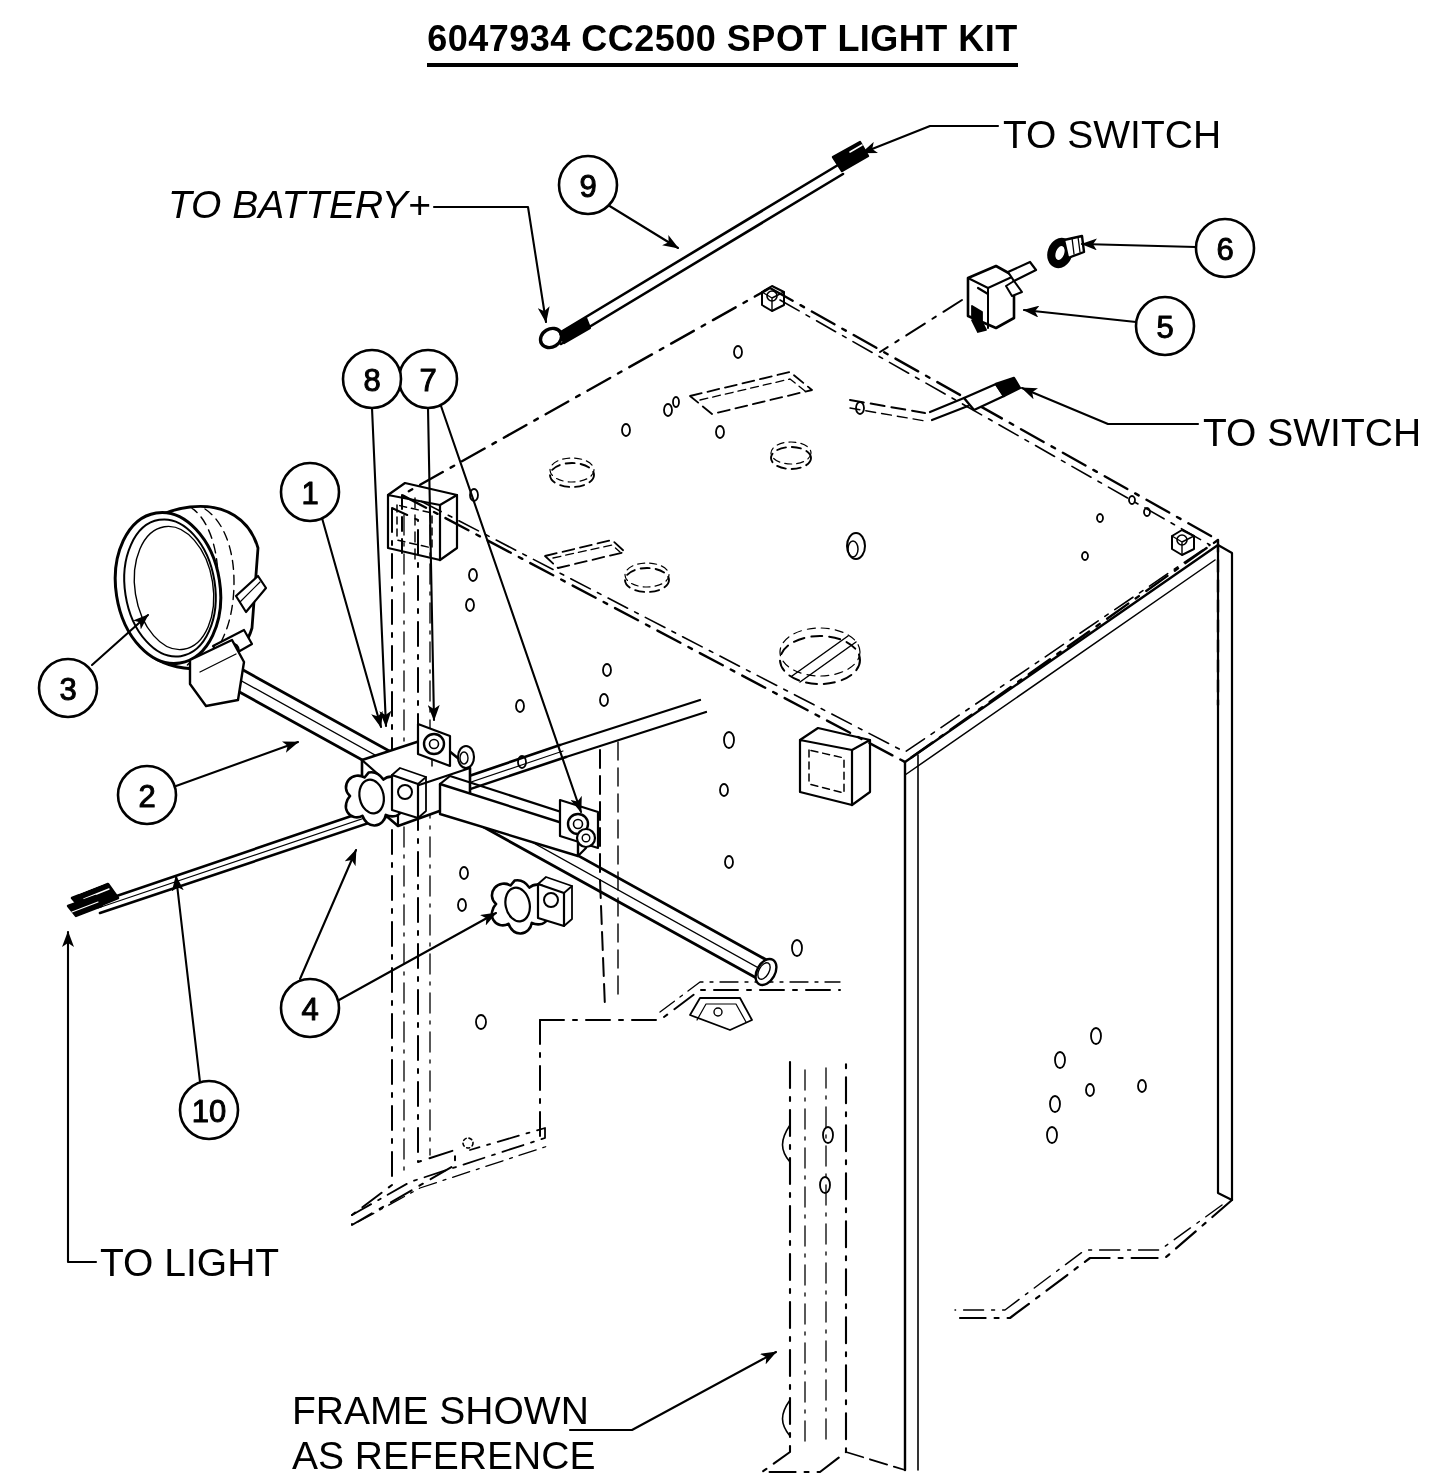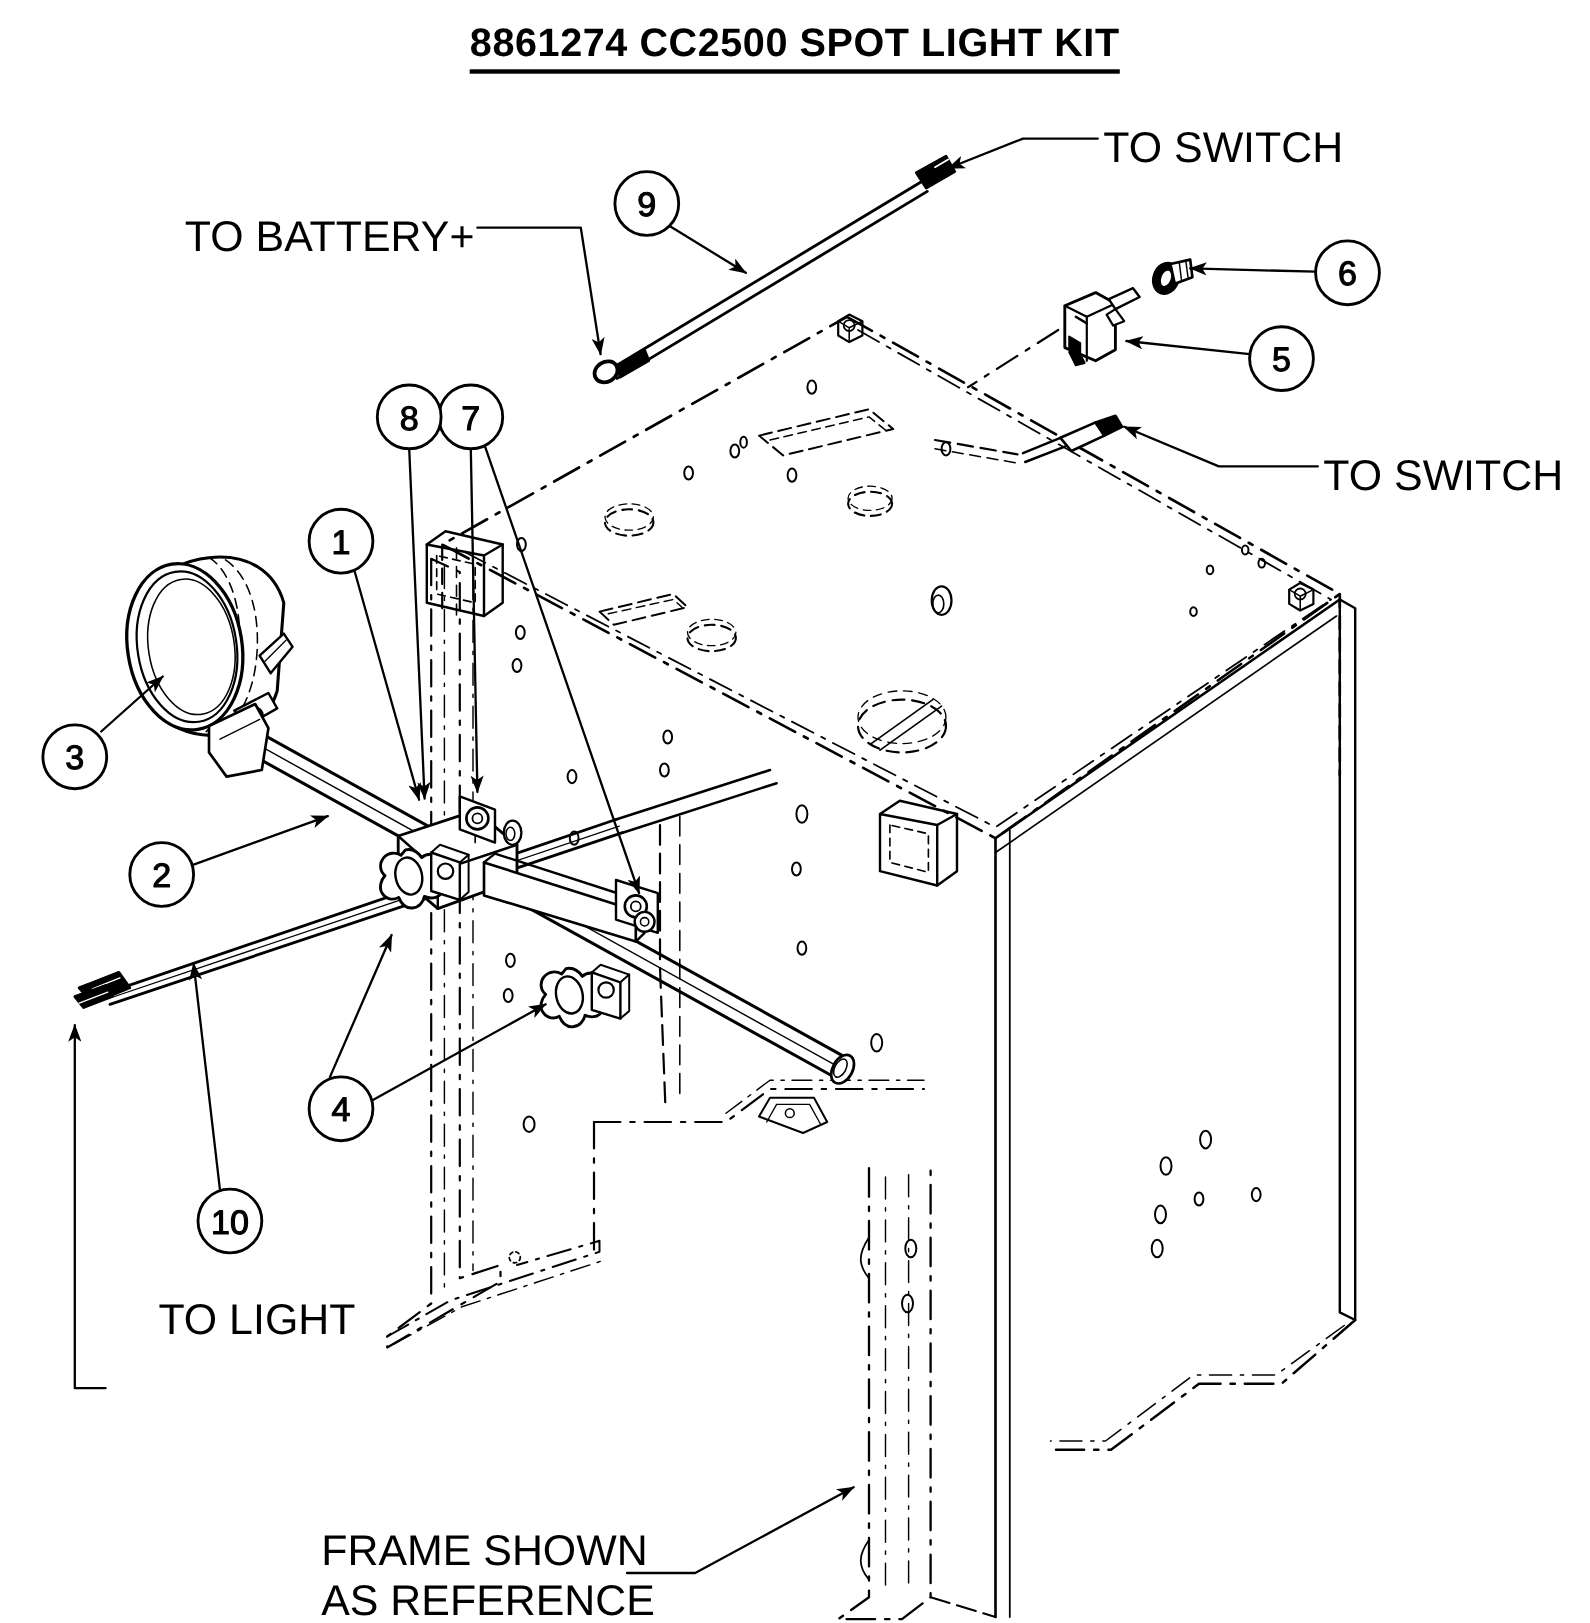--- a/index.html
+++ b/index.html
@@ -18,21 +18,21 @@
   }
   .ttl span{border-bottom:4px solid #000;padding-bottom:3px;display:inline-block;}
   .note{position:absolute;font-size:39px;font-weight:400;white-space:pre;line-height:1.16;}
   svg text.balloon-num{font-family:"Liberation Sans", sans-serif;font-size:31px;text-anchor:middle;dominant-baseline:central;fill:#000;}
 </style>
 </head>
 <body>
 
 <div id="sheet">
 
-  <div class="ttl"><span>8861274  CC2500 SPOT LIGHT KIT</span></div>
+  <div class="ttl"><span>6047934  CC2500 SPOT LIGHT KIT</span></div>
 
   <svg id="drawing" viewBox="0 0 1445 1475">
     <defs>
       <marker id="ah" markerWidth="16" markerHeight="12" refX="15" refY="6" orient="auto" markerUnits="userSpaceOnUse">
         <path d="M0,0 L16,6 L0,12 L4,6 Z" fill="#000"></path>
       </marker>
       <g id="starknob">
         <path d="M0,-26 C7,-26 11,-21 13,-16 C18,-19 25,-18 28,-12 C31,-6 28,0 24,3
                  C28,7 29,14 24,19 C19,24 12,22 8,19 C6,24 1,28 -5,27 C-11,26 -14,21 -15,15
                  C-21,17 -27,14 -29,8 C-31,2 -27,-4 -23,-7 C-27,-12 -26,-19 -21,-23 C-16,-27 -9,-26 -5,-22 Z" fill="#fff" stroke="#000" stroke-width="2.6"></path>
@@ -375,21 +375,21 @@
           <g>
             <circle cx="209" cy="1110" r="29" fill="#ffffff" stroke="#000000" stroke-width="2.6"></circle>
             <text class="balloon-num" x="209" y="1111">10</text>
           </g>
         </g>
 
     </g>
   </svg>
 
   <div id="note-layer">
-      <div class="note" style="left: 168px; top: 193px;">TO BATTERY+</div>
+      <div class="note" style="left: 168px; top: 182px; font-style: italic;">TO BATTERY+</div>
       <div class="note" style="left: 1003px; top: 112px;">TO SWITCH</div>
       <div class="note" style="left: 1203px; top: 410px;">TO SWITCH</div>
-      <div class="note" style="left: 100px; top: 1178px; margin-left: 44px;">TO LIGHT</div>
+      <div class="note" style="left: 100px; top: 1240px;">TO LIGHT</div>
       <div class="note" style="left: 275px; top: 1388px; margin-left: 17px;">FRAME SHOWN
 AS REFERENCE</div>
     </div>
 
 </div>
 
 </body></html>

